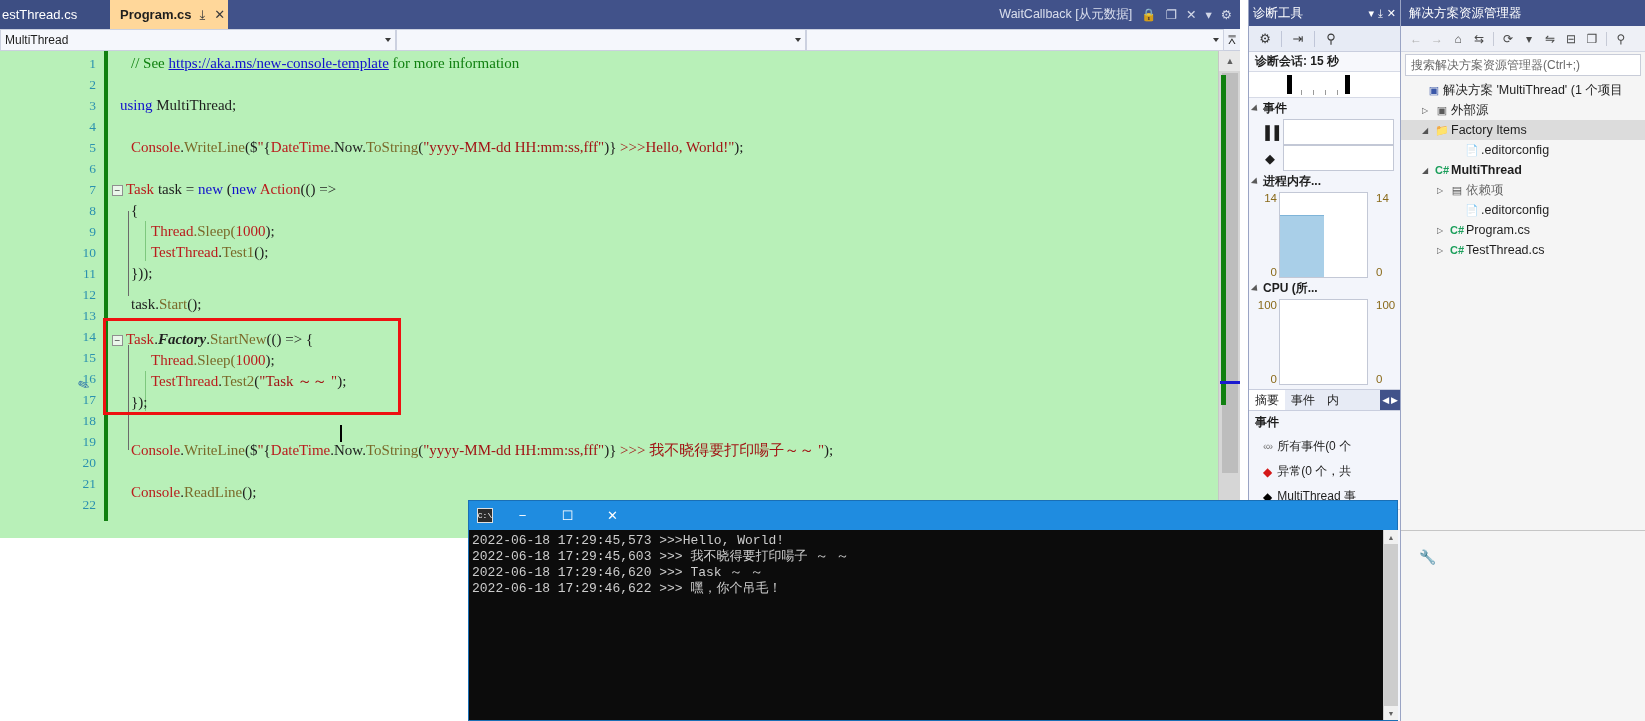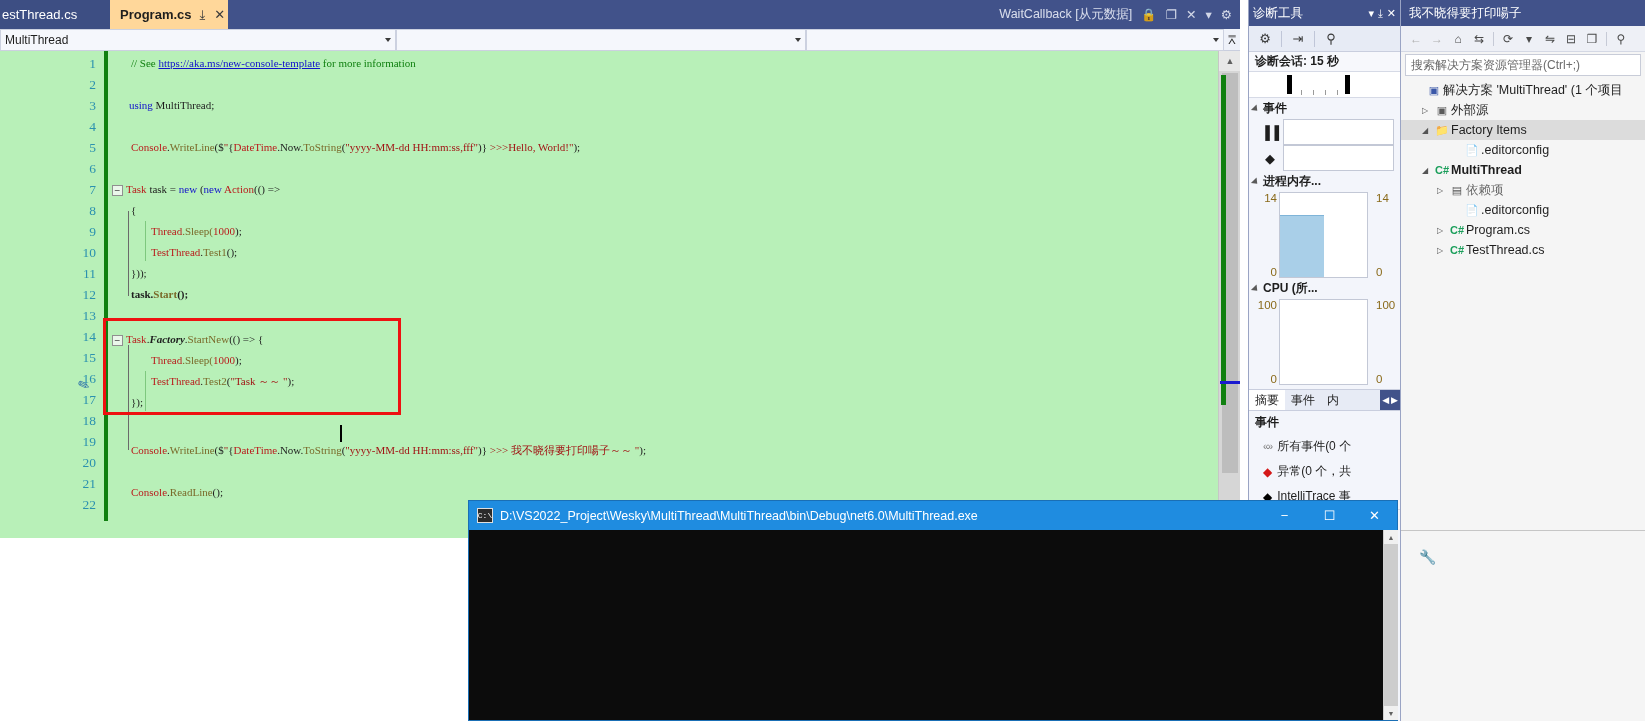--- a/index.html
+++ b/index.html
@@ -82,21 +82,21 @@
   .changebar {
     position: absolute; left: 104px; top: 0; width: 4px; height: 470px;
     background: #108010;
   }
   .codearea {
     position: absolute; left: 108px; top: 0; right: 22px; height: 100%;
     background: #b8f0b8;
   }
   .cline {
     position: absolute; left: 0; white-space: pre;
-    font-family: "Liberation Serif", serif; font-size: 11px;
+    font-family: "Liberation Serif", serif; font-size: 15px;
     color: #1e1e1e; line-height: 21px;
   }
   .cline .kw   { color: #1111cc; }
   .cline .typ  { color: #b91c1c; }
   .cline .mth  { color: #7a6a2a; }
   .cline .str  { color: #a11515; }
   .cline .num  { color: #b91c1c; }
   .cline .cmt  { color: #108010; }
   .cline .lnk  { color: #1111cc; text-decoration: underline; }
   .cline .op   { color: #1e1e1e; }
@@ -416,38 +416,38 @@
       <div class="linenum" style="top:446px;">22</div>
       <div class="pencil" style="left:78px; top:326px;">✎</div>
     </div>
 
     <div class="changebar"></div>
 
     <div class="codearea">
 
       <div class="cline" style="top:2px; left:23px;"><span class="cmt">// See </span><span class="lnk">https://aka.ms/new-console-template</span><span class="cmt"> for more information</span></div>
 
-      <div class="cline" style="top:44px; left:21px;"><span class="kw">using</span><span class="op"> MultiThread;</span></div>
+      <div class="cline" style="top:44px; left:12px;"><span class="kw">using</span><span class="op"> MultiThread;</span></div>
 
       <div class="cline" style="top:86px; left:23px;"><span class="typ">Console</span><span class="op">.</span><span class="mth">WriteLine</span><span class="op">($</span><span class="str">"</span><span class="op">{</span><span class="typ">DateTime</span><span class="op">.Now.</span><span class="mth">ToString</span><span class="op">(</span><span class="str">"yyyy-MM-dd HH:mm:ss,fff"</span><span class="op">)</span><span class="op">}</span><span class="str"> &gt;&gt;&gt;Hello, World!"</span><span class="op">);</span></div>
 
       <div class="fold" style="top:134px; left:4px;">−</div>
       <div class="cline" style="top:128px; left:18px;"><span class="typ">Task</span><span class="op"> task = </span><span class="kw">new</span><span class="op"> (</span><span class="kw">new</span><span class="typ"> Action</span><span class="op">(() =&gt;</span></div>
 
       <div class="cline" style="top:149px; left:23px;"><span class="op">{</span></div>
       <div class="bracketline" style="left:20px; top:160px; height:85px;"></div>
 
       <div class="guide" style="left:37px; top:170px; height:40px;"></div>
       <div class="cline" style="top:170px; left:43px;"><span class="typ">Thread</span><span class="mth">.Sleep(</span><span class="num">1000</span><span class="op">);</span></div>
 
       <div class="cline" style="top:191px; left:43px;"><span class="typ">TestThread</span><span class="op">.</span><span class="mth">Test1</span><span class="op">();</span></div>
 
       <div class="cline" style="top:212px; left:23px;"><span class="op">}));</span></div>
 
-      <div class="cline" style="top:233px; left:23px;font-weight:bold;"><span class="op">task.</span><span class="mth">Start</span><span class="op">();</span></div>
+      <div class="cline" style="top:243px; left:23px;"><span class="op">task.</span><span class="mth">Start</span><span class="op">();</span></div>
 
       <div class="fold" style="top:284px; left:4px;">−</div>
       <div class="cline" style="top:278px; left:18px;"><span class="typ">Task</span><span class="op">.</span><span class="op bold">Factory</span><span class="op">.</span><span class="mth">StartNew</span><span class="op">(() =&gt; {</span></div>
       <div class="bracketline" style="left:20px; top:294px; height:105px;"></div>
 
       <div class="guide" style="left:37px; top:320px; height:40px;"></div>
       <div class="cline" style="top:299px; left:43px;"><span class="typ">Thread</span><span class="mth">.Sleep(</span><span class="num">1000</span><span class="op">);</span></div>
 
       <div class="cline" style="top:320px; left:43px;"><span class="typ">TestThread</span><span class="op">.</span><span class="mth">Test2</span><span class="op">(</span><span class="str">"Task ～～ </span><span class="str">"</span><span class="op">);</span></div>
       <div class="caret" style="left:232px; top:374px; height:17px;"></div>
@@ -556,28 +556,28 @@
     <div class="diag-evt">
       <span class="gl-dots">«»</span>
       <span>所有事件(0 个</span>
     </div>
     <div class="diag-evt">
       <span class="gl-diamond-red">◆</span>
       <span>异常(0 个，共</span>
     </div>
     <div class="diag-evt">
       <span class="gl-diamond-black">◆</span>
-      <span>IntelliTrace 事</span>
+      <span>MultiThread 事</span>
     </div>
     <div class="diag-mem-lbl">内存使用率</div>
   </div>
 
   <div class="sln">
     <div class="sln-title">
-      <span>我不晓得要打印啺子</span>
+      <span>解决方案资源管理器</span>
     </div>
     <div class="sln-tb">
       <span class="tbi dim">←</span>
       <span class="tbi dim">→</span>
       <span class="tbi">⌂</span>
       <span class="tbi">⇆</span>
       <span class="sep"></span>
       <span class="tbi">⟳</span>
       <span class="tbi">▾</span>
       <span class="tbi">⇋</span>
@@ -636,24 +636,29 @@
         <span class="lbl">TestThread.cs</span>
       </div>
     </div>
     <div class="sln-divider"></div>
     <div class="sln-wrench">🔧</div>
   </div>
 
   <div class="console">
     <div class="console-tb">
       <span class="appico">C:\</span>
-      <span class="title">D:\VS2022_Project\Wesky\MultiThread\MultiThread\bin\Debug\net6.0\MultiThread.exe</span>
       <span class="wbtn">−</span>
       <span class="wbtn">☐</span>
       <span class="wbtn">✕</span>
+    </div>
+    <div class="console-body">
+      <div class="console-line">2022-06-18 17:29:45,573 &gt;&gt;&gt;Hello, World!</div>
+      <div class="console-line">2022-06-18 17:29:45,603 &gt;&gt;&gt; 我不晓得要打印啺子 ～ ～</div>
+      <div class="console-line">2022-06-18 17:29:46,620 &gt;&gt;&gt; Task ～ ～</div>
+      <div class="console-line">2022-06-18 17:29:46,622 &gt;&gt;&gt; 嘿，你个吊毛！</div>
     </div>
     <div class="console-scroll">
       <div class="ar up">▲</div>
       <div class="thumb"></div>
       <div class="ar dn">▼</div>
     </div>
   </div>
 
 </div>
 

